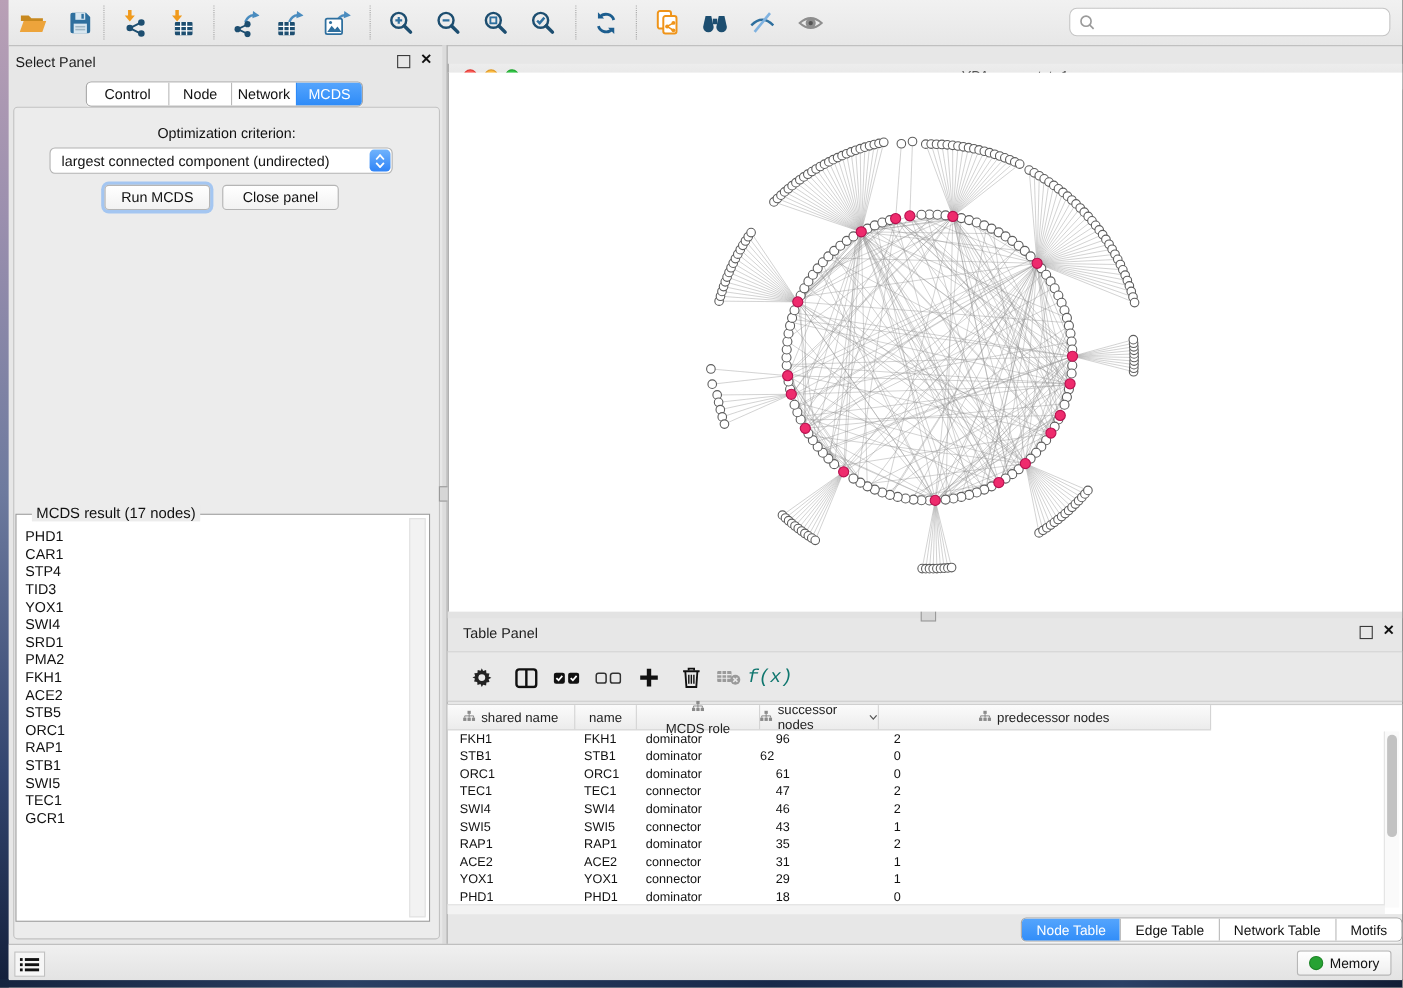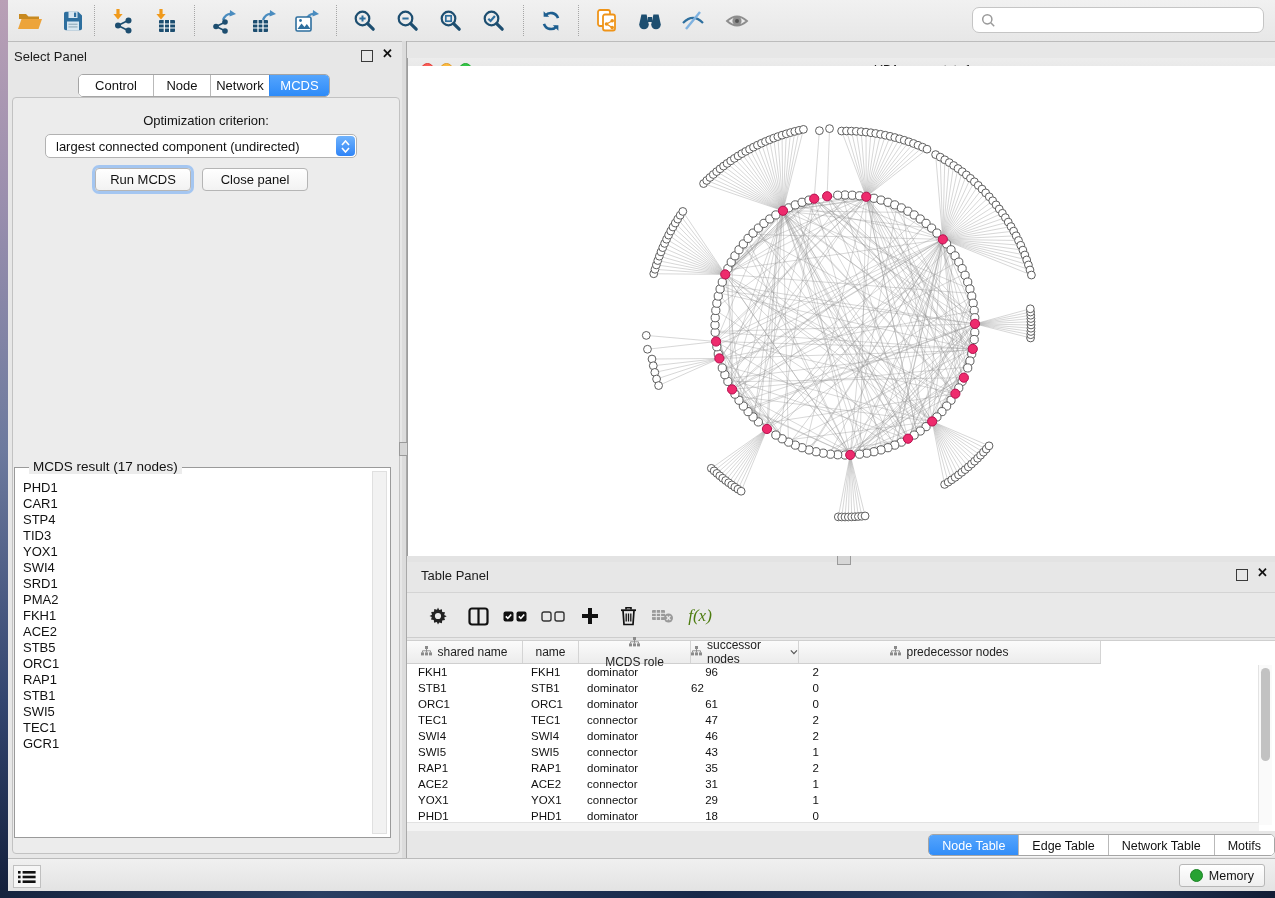--- a/index.html
+++ b/index.html
@@ -64,21 +64,21 @@
   #net-title{position:absolute;left:0;right:0;top:4px;text-align:center;font-size:13px;color:#1a1a1a;}
   #net-canvas{left:399px;top:66px;width:868px;height:490px;background:#fff;border-left:1px solid #9d9d9d;box-sizing:border-box;}
   
   #tp-title{left:413px;top:568px;}
   #tp-float{left:1228px;top:569px;}
   #tp-close{left:1249px;top:568px;}
   #tp-toolbar{left:399px;top:592px;width:868px;height:46px;background:#e9e9e9;
     border-top:1px solid #d4d4d4;border-bottom:1px solid #cdcdcd;box-sizing:border-box;}
   .tpbtn{position:absolute;top:6px;width:34px;height:34px;border:none;background:transparent;
     display:flex;align-items:center;justify-content:center;padding:0;}
-  .fx{font-family:Liberation Serif, serif;font-style:italic;font-size:17px;color:#4d7c0f;}
+  .fx{font-family:Liberation Mono, monospace;font-style:italic;font-size:17px;color:#0f766e;}
   #tp-table{left:399px;top:640px;width:868px;height:191px;background:#fff;border-top:1px solid #cfcfcf;box-sizing:border-box;}
   #tp-head{position:absolute;left:0;top:0;height:22px;display:flex;
     background:linear-gradient(#fbfbfb,#ececec);border-bottom:1px solid #cfcfcf;}
   .hcell{display:flex;align-items:center;justify-content:center;gap:5px;border-right:1px solid #d4d4d4;
     font-size:12px;color:#222;box-sizing:border-box;}
   #tp-rows{position:absolute;left:0;top:23px;right:16px;}
   .trow{display:flex;height:16px;align-items:center;font-size:11.5px;color:#111;}
   .tcell{box-sizing:border-box;white-space:nowrap;overflow:hidden;}
   #tp-vscroll{position:absolute;right:3px;top:24px;width:13px;height:160px;background:#fafafa;border-left:1px solid #e3e3e3;}
   #tp-vscroll .thumb{position:absolute;left:2px;top:3px;width:9px;height:93px;background:#c2c2c2;border-radius:5px;}

